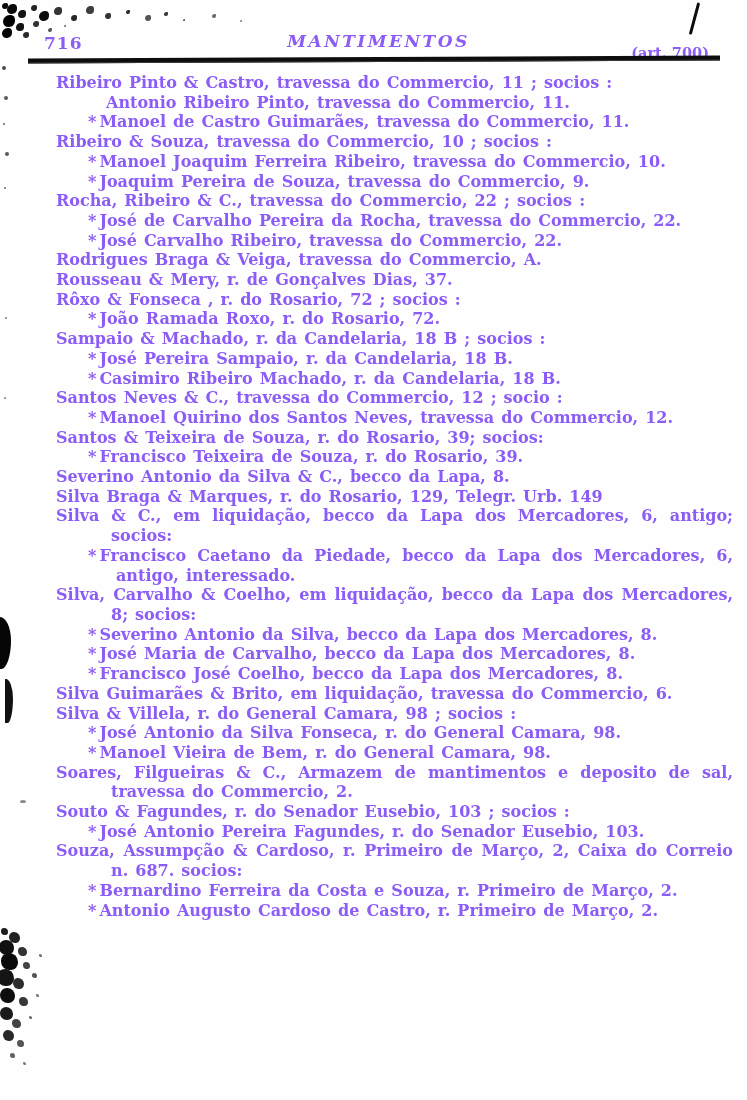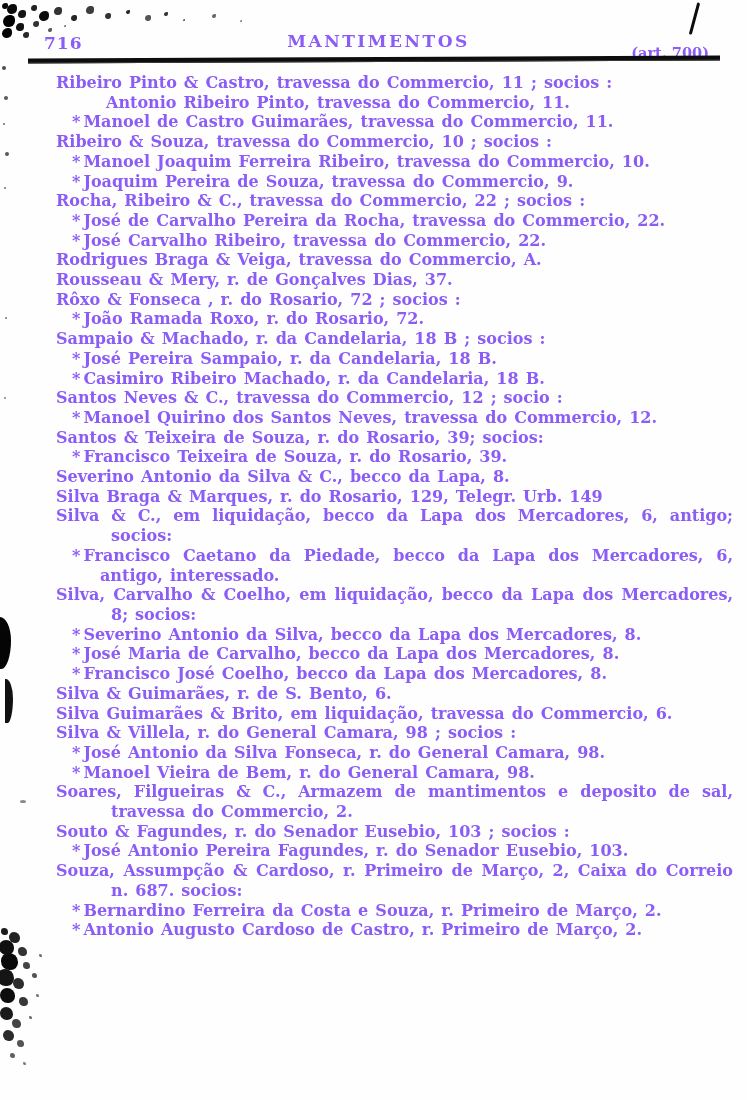--- a/index.html
+++ b/index.html
@@ -7,36 +7,36 @@
   .page {
     position:absolute; inset:0;
     font-family:"DejaVu Serif", serif;
     font-weight:bold;
     color:#8b5cf6;
     background:#fefefe;
   }
   
   .header { position:absolute; top:28px; left:40px; right:30px; height:30px; }
   .page-num  { position:absolute; left:4px;  top:5px; font-size:17px; letter-spacing:1px; }
-  .run-title { position:absolute; left:0; right:0; top:3px; text-align:center; font-size:17px; letter-spacing:2.5px; }
+  .run-title { position:absolute; left:0; right:0; top:3px; text-align:center; font-size:17px; letter-spacing:2.5px;font-style:italic; }
   .art-ref   { position:absolute; right:8px; top:16px; font-size:14.5px; }
   .rule {
     position:absolute; top:57px; left:28px; width:692px; height:4px;
     background:#0d0d0d; transform:rotate(-0.25deg);
     border-bottom:1px solid #3a3a3a;
   }
   
   .content {
     position:absolute; top:73px; left:56px; width:677px;
     font-size:16px; line-height:19.7px;
     text-align:justify; word-spacing:1.5px;
   }
   .line { margin:0; }
   .line.entry       { padding-left:55px; text-indent:-55px; }
-  .line.socio       { margin-left:16px; padding-left:28px; text-indent:-28px; }
+  .line.socio       { margin-left:32px; padding-left:28px; text-indent:-28px; }
   .line.socio-plain { margin-left:50px; padding-left:28px; text-indent:-28px; }
   .ast { padding-right:3px; }
   
   .artifact { position:absolute; pointer-events:none; }
   .noise-tl {
     top:3px; left:2px; width:6px; height:6px; background:#0a0a0a;
     border-radius:60% 30% 50% 40%;
     box-shadow:
       7px 3px 0 2px #0a0a0a, 17px 8px 0 1px #151515, 29px 2px 0 0 #222,
       39px 10px 0 2px #0b0b0b, 53px 5px 0 1px #333, 69px 12px 0 0 #262626,
@@ -114,21 +114,20 @@
       <div class="line entry"><span>Santos &amp; Teixeira de Souza, r. do Rosario, 39; socios:</span></div>
       <div class="line socio"><span class="ast">*</span><span>Francisco Teixeira de Souza, r. do Rosario, 39.</span></div>
       <div class="line entry"><span>Severino Antonio da Silva &amp; C., becco da Lapa, 8.</span></div>
       <div class="line entry"><span>Silva Braga &amp; Marques, r. do Rosario, 129, Telegr. Urb. 149</span></div>
       <div class="line entry"><span>Silva &amp; C., em liquidação, becco da Lapa dos Mercadores, 6, antigo; socios:</span></div>
       <div class="line socio"><span class="ast">*</span><span>Francisco Caetano da Piedade, becco da Lapa dos Mercadores, 6, antigo, interessado.</span></div>
       <div class="line entry"><span>Silva, Carvalho &amp; Coelho, em liquidação, becco da Lapa dos Mercadores, 8; socios:</span></div>
       <div class="line socio"><span class="ast">*</span><span>Severino Antonio da Silva, becco da Lapa dos Mercadores, 8.</span></div>
       <div class="line socio"><span class="ast">*</span><span>José Maria de Carvalho, becco da Lapa dos Mercadores, 8.</span></div>
       <div class="line socio"><span class="ast">*</span><span>Francisco José Coelho, becco da Lapa dos Mercadores, 8.</span></div>
-      <div class="line entry"><span>Silva &amp; Guimarães, r. de S. Bento, 6.</span></div>
       <div class="line entry"><span>Silva Guimarães &amp; Brito, em liquidação, travessa do Commercio, 6.</span></div>
       <div class="line entry"><span>Silva &amp; Villela, r. do General Camara, 98 ; socios :</span></div>
       <div class="line socio"><span class="ast">*</span><span>José Antonio da Silva Fonseca, r. do General Camara, 98.</span></div>
       <div class="line socio"><span class="ast">*</span><span>Manoel Vieira de Bem, r. do General Camara, 98.</span></div>
       <div class="line entry"><span>Soares, Filgueiras &amp; C., Armazem de mantimentos e deposito de sal, travessa do Commercio, 2.</span></div>
       <div class="line entry"><span>Souto &amp; Fagundes, r. do Senador Eusebio, 103 ; socios :</span></div>
       <div class="line socio"><span class="ast">*</span><span>José Antonio Pereira Fagundes, r. do Senador Eusebio, 103.</span></div>
       <div class="line entry"><span>Souza, Assumpção &amp; Cardoso, r. Primeiro de Março, 2, Caixa do Correio n. 687. socios:</span></div>
       <div class="line socio"><span class="ast">*</span><span>Bernardino Ferreira da Costa e Souza, r. Primeiro de Março, 2.</span></div>
       <div class="line socio"><span class="ast">*</span><span>Antonio Augusto Cardoso de Castro, r. Primeiro de Março, 2.</span></div>

